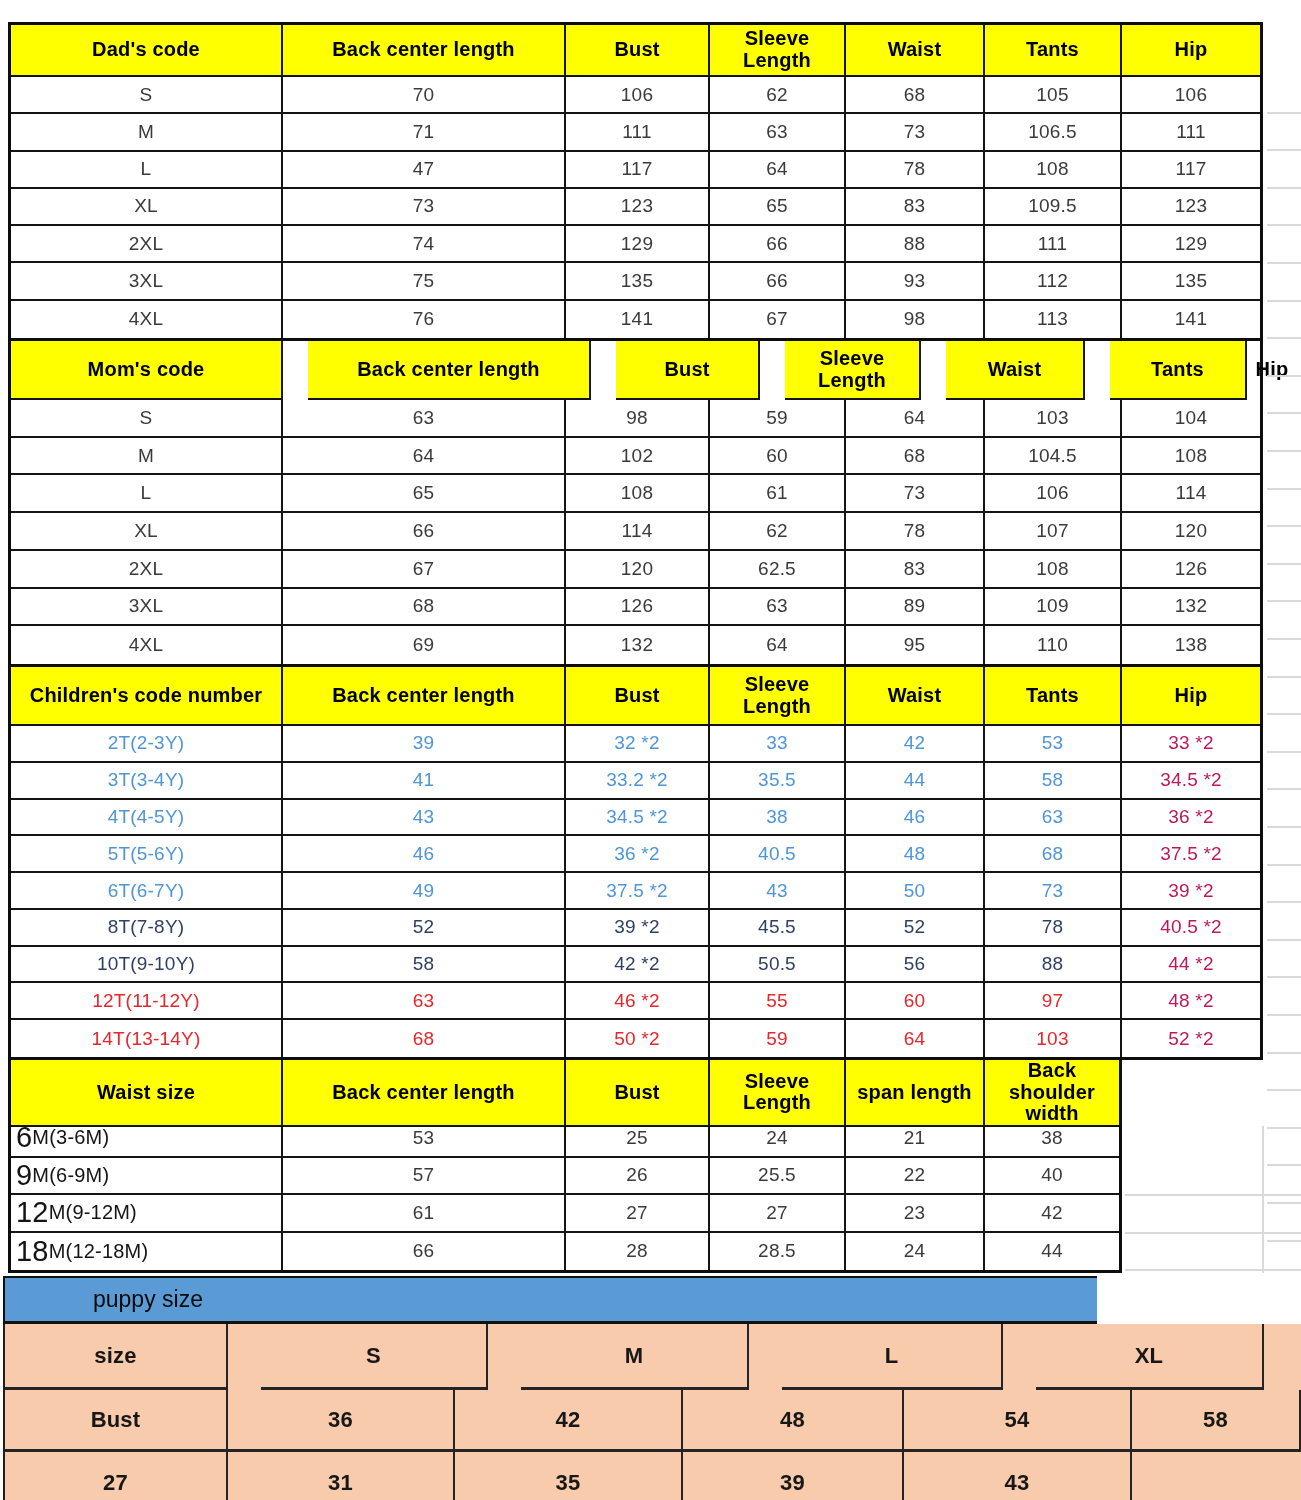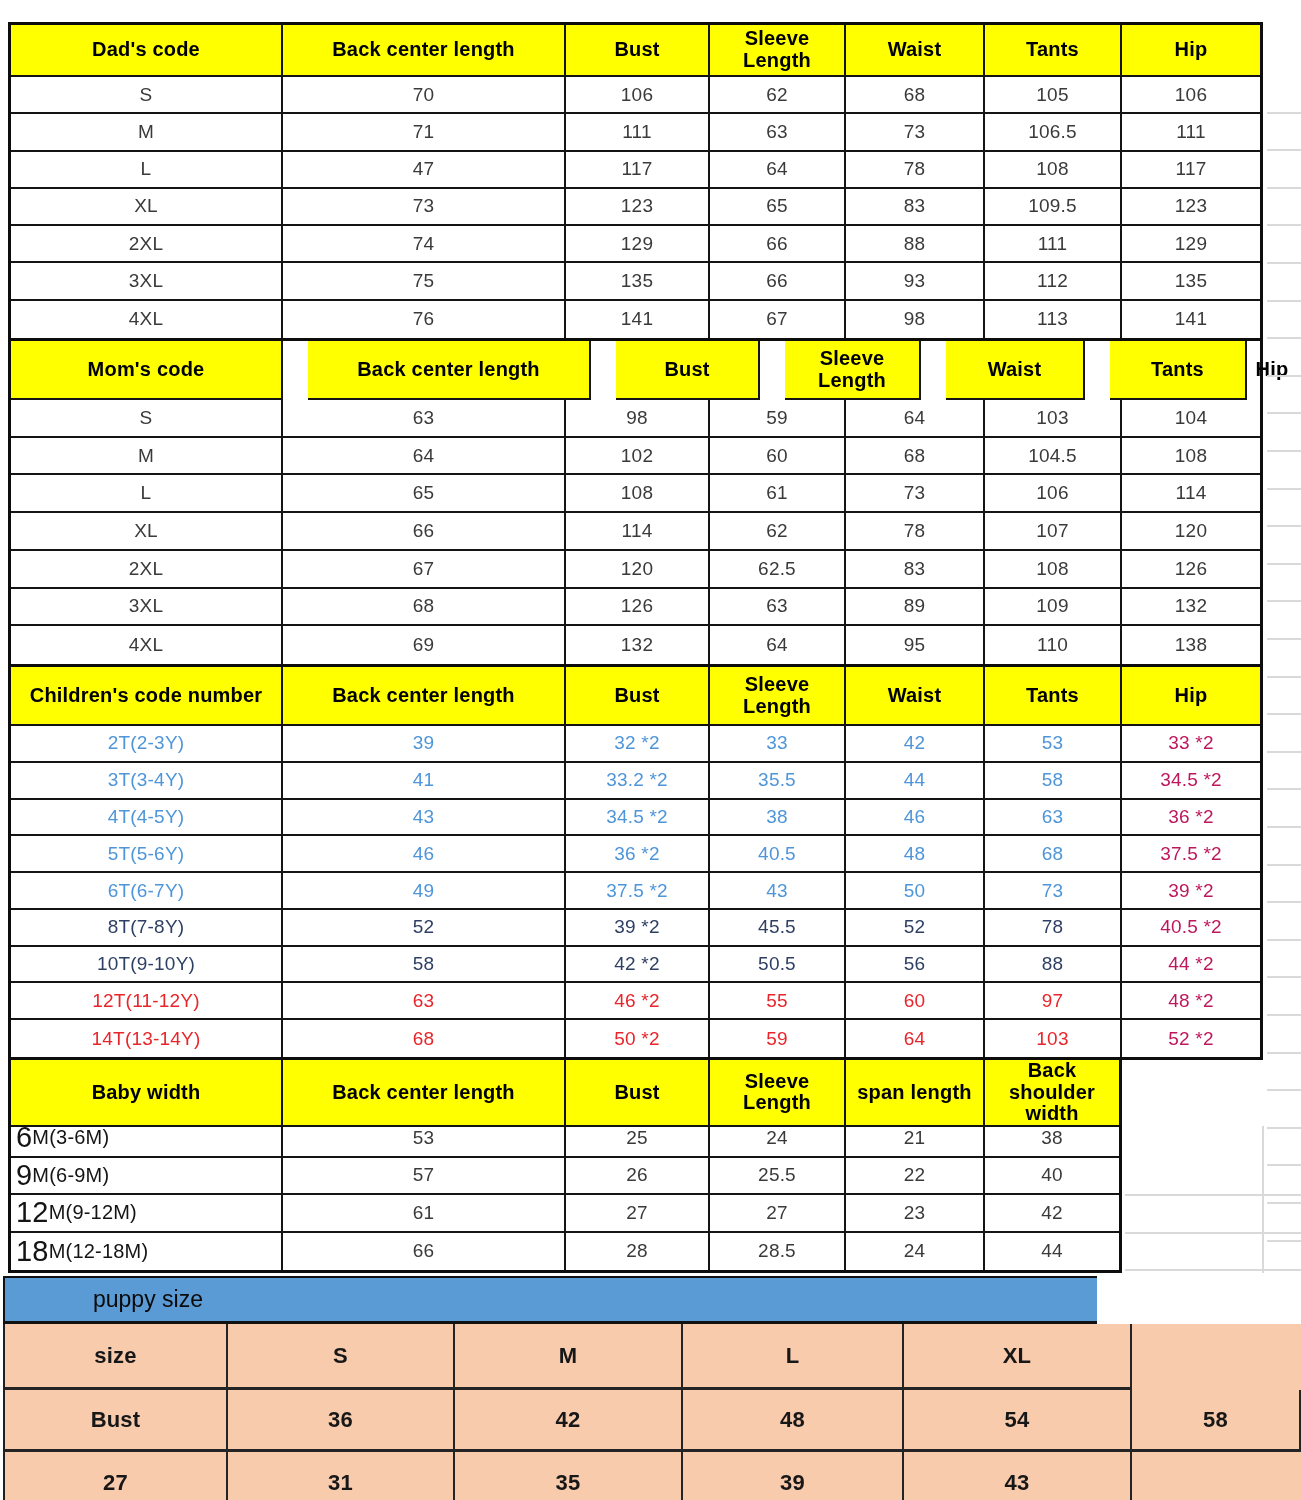--- a/index.html
+++ b/index.html
@@ -72,21 +72,21 @@
     background:#5b9bd5;box-sizing:border-box;
     border-top:2px solid #111;border-left:2px solid #111;border-bottom:3px solid #111;
     display:flex;align-items:center;padding-left:88px;
     font-size:23px;color:#0a0a0a;
   }
   #puppy{
     position:absolute;left:3px;top:1310px;width:1298px;height:190px;
     display:flex;flex-direction:column;box-sizing:border-box;
     border-left:2px solid #202020;background:#f8cbad;
   }
-  #puppy .row:nth-child(1){height:66px;flex:0 0 auto;}
+  #puppy .row:nth-child(1){height:66px;flex:0 0 auto;gap:33px;}
   #puppy .row:nth-child(2){height:62px;flex:0 0 auto;}
   #puppy .row:nth-child(3){flex:1 1 0;}
   #puppy .cell{
     background:#f8cbad;border-right:2px solid #242424;border-bottom:3px solid #242424;
     font-weight:bold;font-size:22px;color:#171717;
   }
   #puppy .row:last-child .cell{border-bottom:none;}
 </style>
 </head>
 <body>
@@ -334,21 +334,21 @@
         <div class="cell dcell c-red">50 *2</div>
         <div class="cell dcell c-red">59</div>
         <div class="cell dcell c-red">64</div>
         <div class="cell dcell c-red">103</div>
         <div class="cell dcell c-hip">52 *2</div>
       </div>
     </div>
 
   <div id="baby" class="sec">
       <div class="row hrow cols-baby">
-        <div class="cell hcell">Baby width</div>
+        <div class="cell hcell">Waist size</div>
         <div class="cell hcell">Back center length</div>
         <div class="cell hcell">Bust</div>
         <div class="cell hcell">Sleeve
 Length</div>
         <div class="cell hcell">span length</div>
         <div class="cell hcell">Back
 shoulder width</div>
       </div>
       <div class="row drow cols-baby">
         <div class="cell dcell baby-label">

